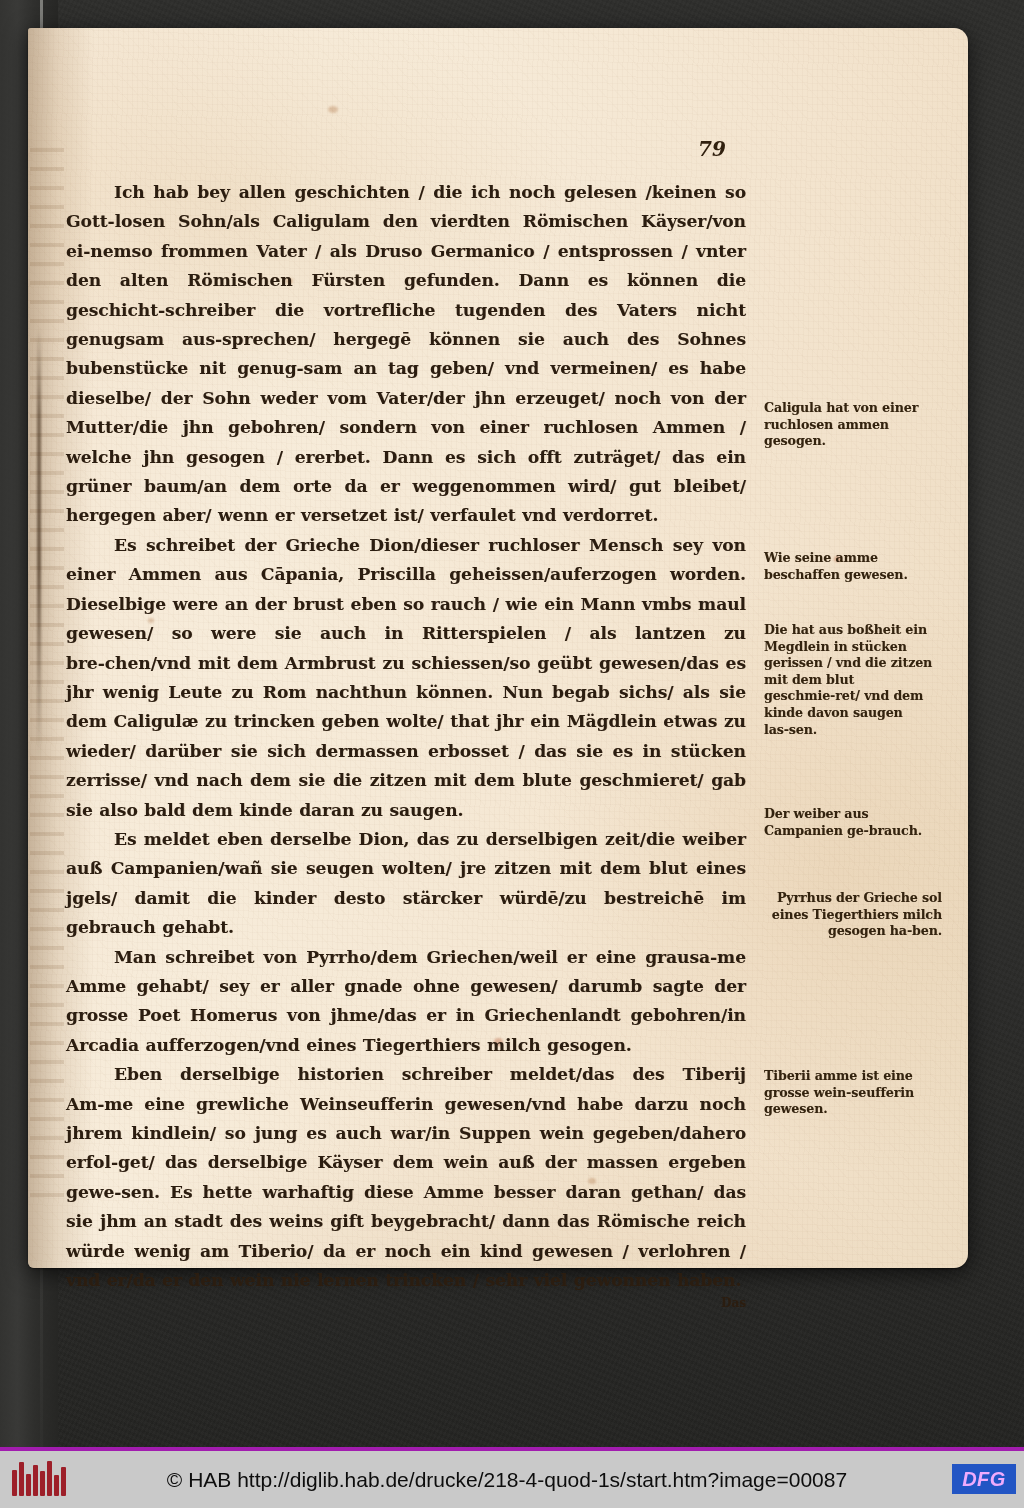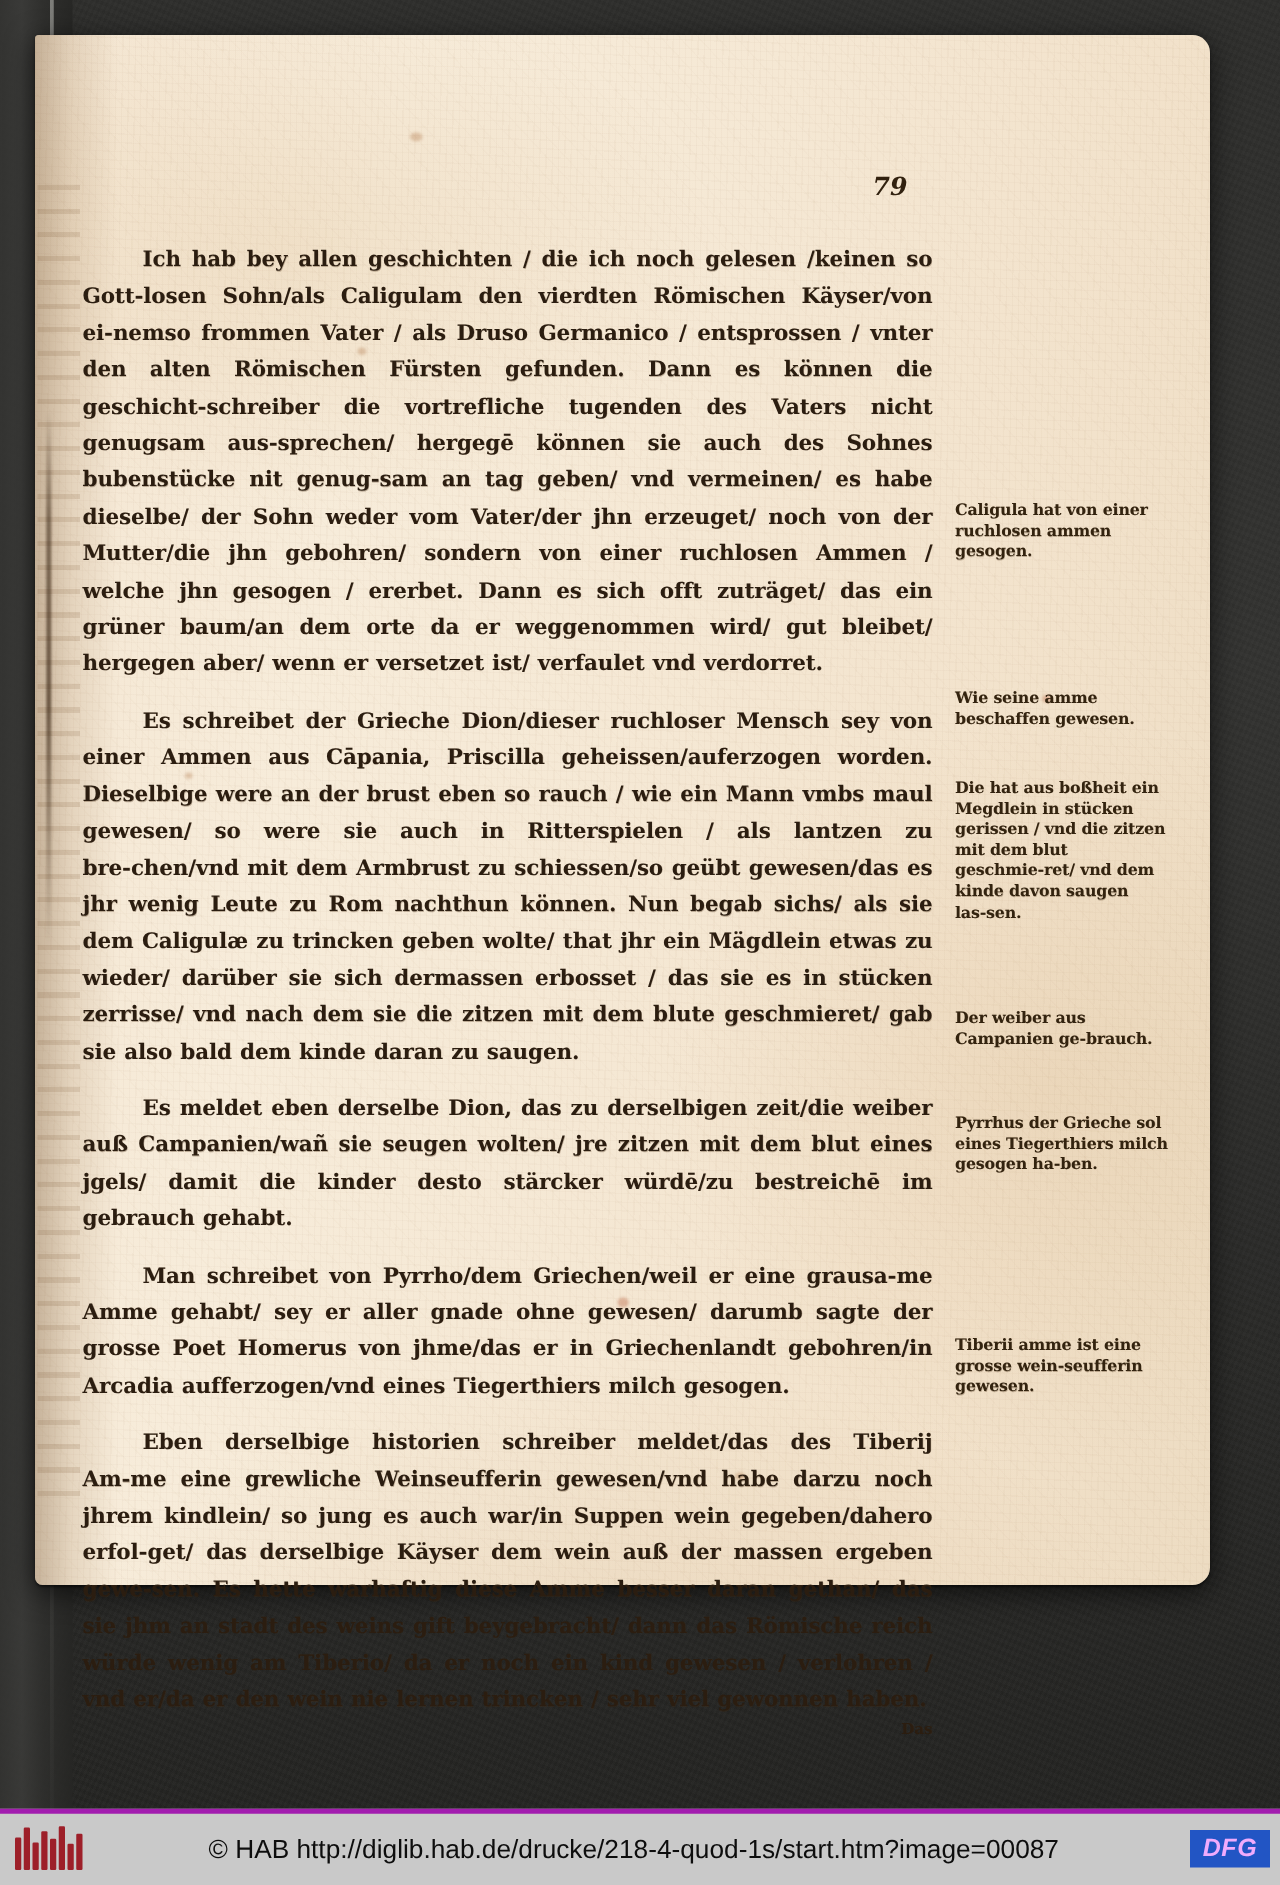--- a/index.html
+++ b/index.html
@@ -95,21 +95,21 @@
   }
   .para{
     font-size:17.1px;line-height:29.4px;
     text-align:justify;text-align-last:left;
     font-weight:700;
     letter-spacing:-.05px;
     word-spacing:.6px;
     margin:0 0 0 0;
     text-shadow:.35px .3px 0 rgba(70,44,18,.30);
   }
-  .para.indent{text-indent:48px;margin-top:16px;}
+  .para.indent{text-indent:48px;}
   #para-5{text-align-last:left;}
   #catchword{
     margin-top:1px;text-align:right;
     font-size:12px;font-weight:700;color:#2b1d10;
     text-shadow:.35px .3px 0 rgba(70,44,18,.30);
   }
 
   
   #marginalia{
     position:absolute;left:736px;top:150px;width:190px;
@@ -181,21 +181,21 @@
     <p class="para indent" id="para-4">Man schreibet von Pyrrho/dem Griechen/weil er eine grausa‑me Amme gehabt/ sey er aller gnade ohne gewesen/ darumb sagte der grosse Poet Homerus von jhme/das er in Griechenlandt gebohren/in Arcadia aufferzogen/vnd eines Tiegerthiers milch gesogen.</p>
     <p class="para indent" id="para-5">Eben derselbige historien schreiber meldet/das des Tiberij Am‑me eine grewliche Weinseufferin gewesen/vnd habe darzu noch jhrem kindlein/ so jung es auch war/in Suppen wein gegeben/dahero erfol‑get/ das derselbige Käyser dem wein auß der massen ergeben gewe‑sen. Es hette warhaftig diese Amme besser daran gethan/ das sie jhm an stadt des weins gift beygebracht/ dann das Römische reich würde wenig am Tiberio/ da er noch ein kind gewesen / verlohren / vnd er/da er den wein nie lernen trincken / sehr viel gewonnen haben.</p>
     <div id="catchword">Das</div>
   </div>
 
   <div id="marginalia">
     <div class="margin-note" style="top:222px;">Caligula hat von einer ruchlosen ammen gesogen.</div>
     <div class="margin-note" style="top:372px;">Wie seine amme beschaffen gewesen.</div>
     <div class="margin-note" style="top:444px;">Die hat aus boßheit ein Megdlein in stücken gerissen / vnd die zitzen mit dem blut geschmie‑ret/ vnd dem kinde davon saugen las‑sen.</div>
     <div class="margin-note" style="top:628px;">Der weiber aus Campanien ge‑brauch.</div>
-    <div class="margin-note" style="top:712px;">Pyrrhus der Grieche sol eines Tiegerthiers milch gesogen ha‑ben.</div>
+    <div class="margin-note" style="top:712px;text-align:right;">Pyrrhus der Grieche sol eines Tiegerthiers milch gesogen ha‑ben.</div>
     <div class="margin-note" style="top:890px;">Tiberii amme ist eine grosse wein‑seufferin gewesen.</div>
   </div>
 </div>
 
 <div id="footer-bar">
   <div id="hab-logo">
     <span style="left:2px;height:26px;"></span>
     <span style="left:9px;height:34px;"></span>
     <span style="left:16px;height:22px;"></span>
     <span style="left:23px;height:31px;"></span>

